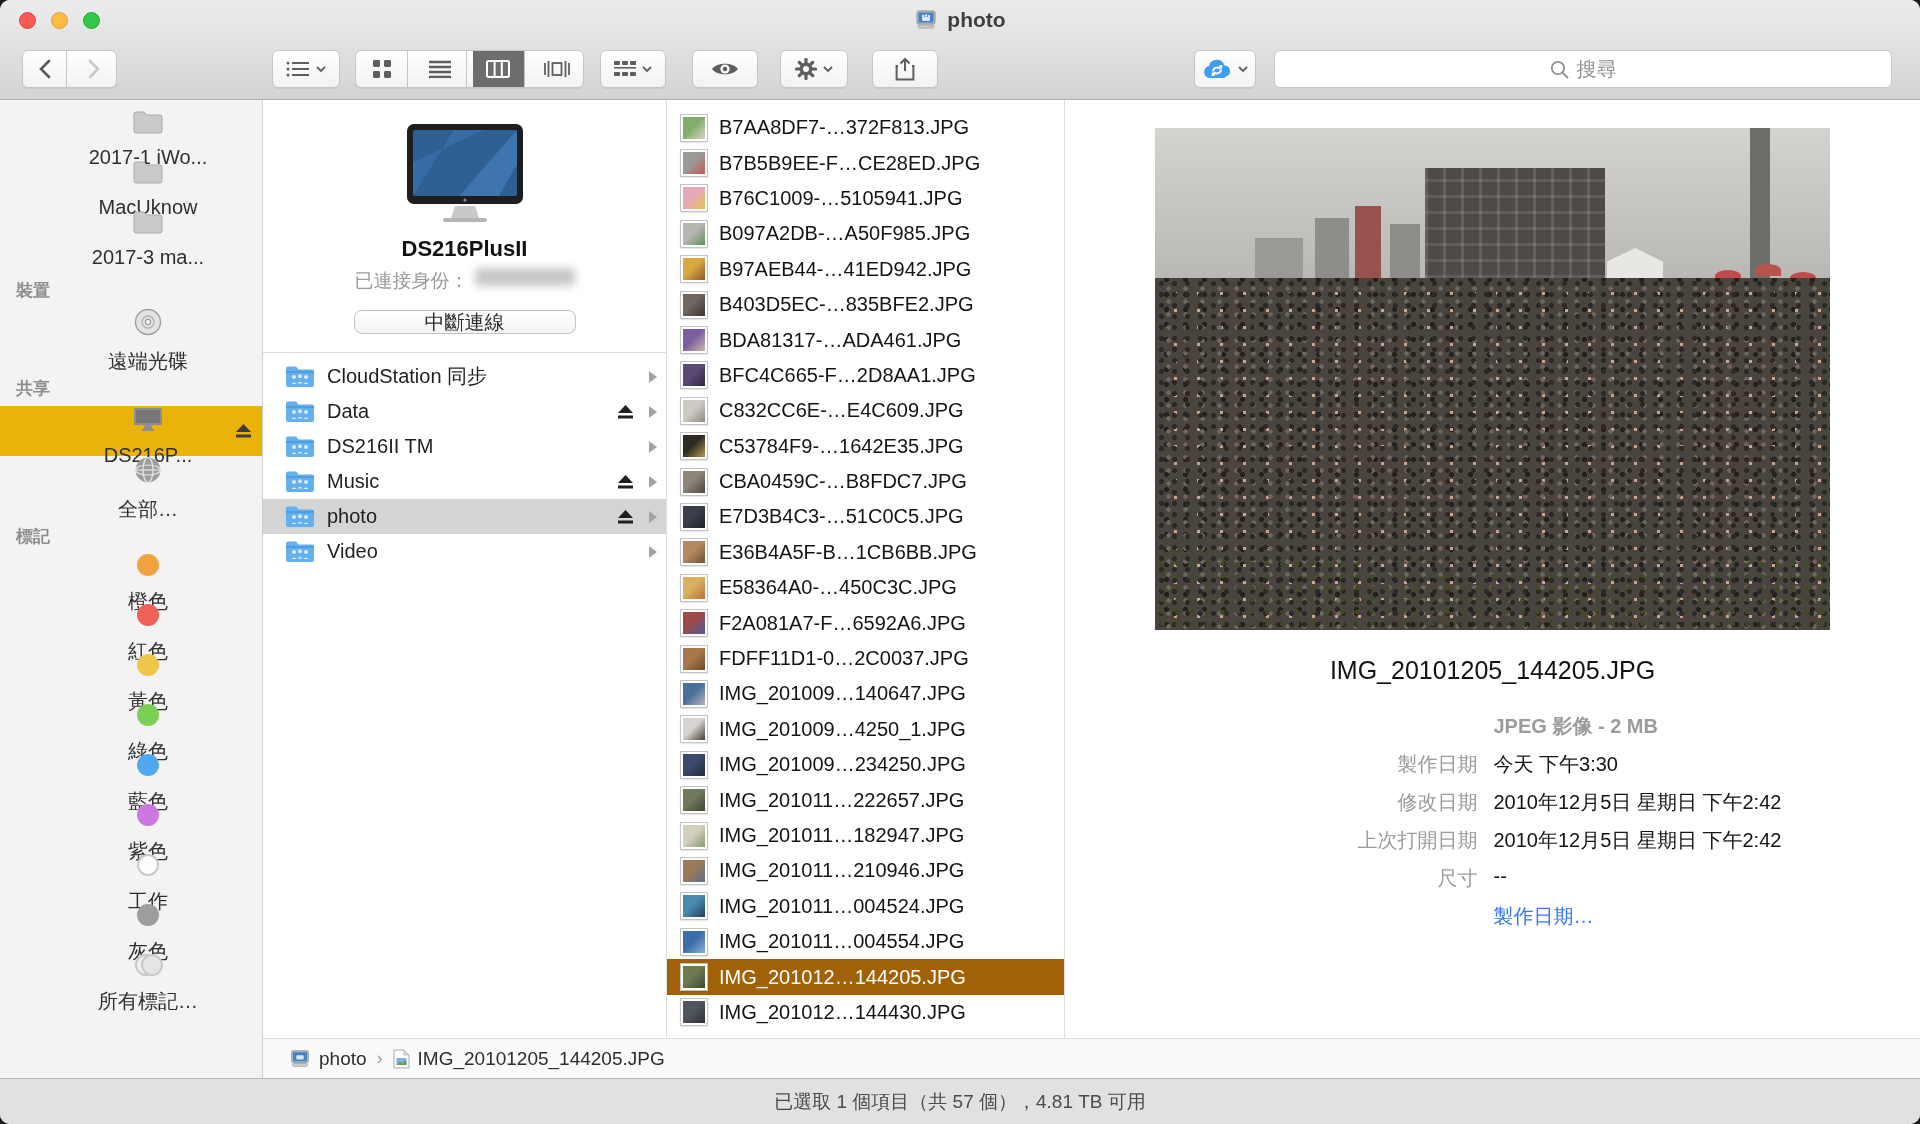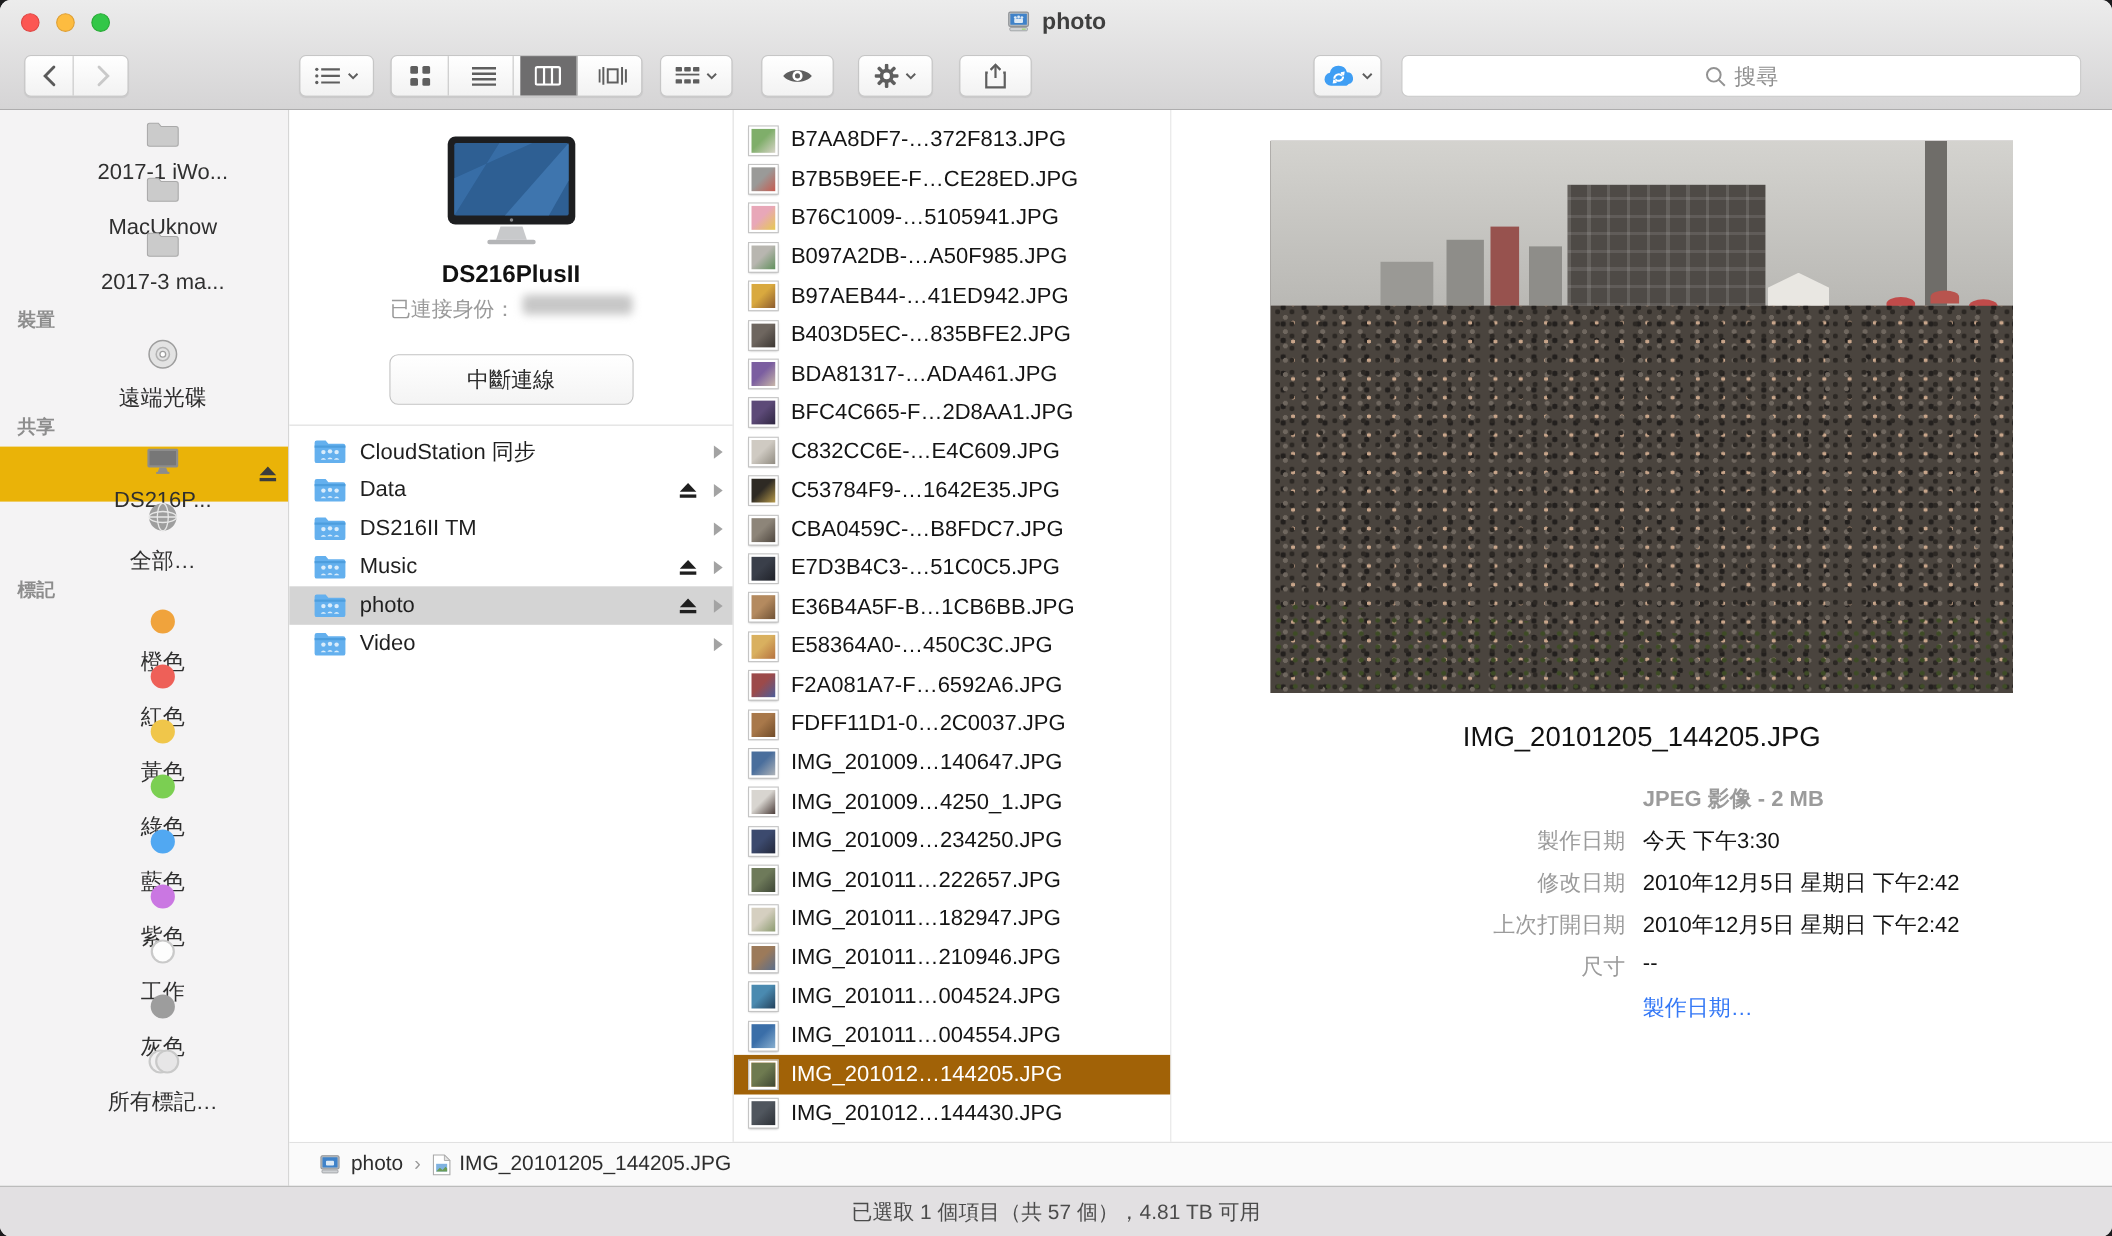--- a/index.html
+++ b/index.html
@@ -49,21 +49,21 @@
   .tag-dot.outline { border:2px solid #c9c9c9; background:#fdfdfd; }
   .alltags { position:relative; width:26px; height:22px; flex:0 0 auto; }
   .alltags span { position:absolute; top:0; width:22px; height:22px; border-radius:50%; border:2px solid #c9c9c9; background:#f1f0f1; }
   .alltags span:first-child { left:0; } .alltags span:last-child { left:6px; background:#e7e6e7; }
 
   
   .server-panel { padding-top:22px; text-align:center; }
   .server-name { font-size:22px; font-weight:bold; color:#111; margin-top:10px; }
   .server-conn { font-size:19px; color:#9a9a9a; margin-top:6px; display:flex; justify-content:center; gap:6px; }
   .blur-user { width:100px; height:18px; border-radius:4px; background:#c7c7c7; filter:blur(4px); }
-  .disconnect { margin:28px auto 0; width:222px; height:46px; border:1px solid #c2c2c2; border-radius:8px;
+  .disconnect { margin:16px auto 0; width:222px; height:24px; border:1px solid #c2c2c2; border-radius:8px;
                 background:linear-gradient(#fff,#f4f4f4); font-size:20px; color:#2b2b2b; display:flex; align-items:center; justify-content:center; }
   .panel-divider { height:1px; background:#dcdcdc; margin-top:18px; }
   .share-row { height:35px; display:flex; align-items:center; gap:12px; padding-left:22px; font-size:20px; color:#1f1f1f; position:relative; }
   .share-row.selected { background:#d4d4d4; }
   .share-right { position:absolute; right:8px; display:flex; align-items:center; gap:14px; }
   .shares-list { padding-top:6px; }
 
   
   .file-row { height:35.4px; display:flex; align-items:center; gap:12px; padding-left:14px; font-size:20px; color:#141414; }
   .file-row.selected { background:#a16207; color:#fff; }

